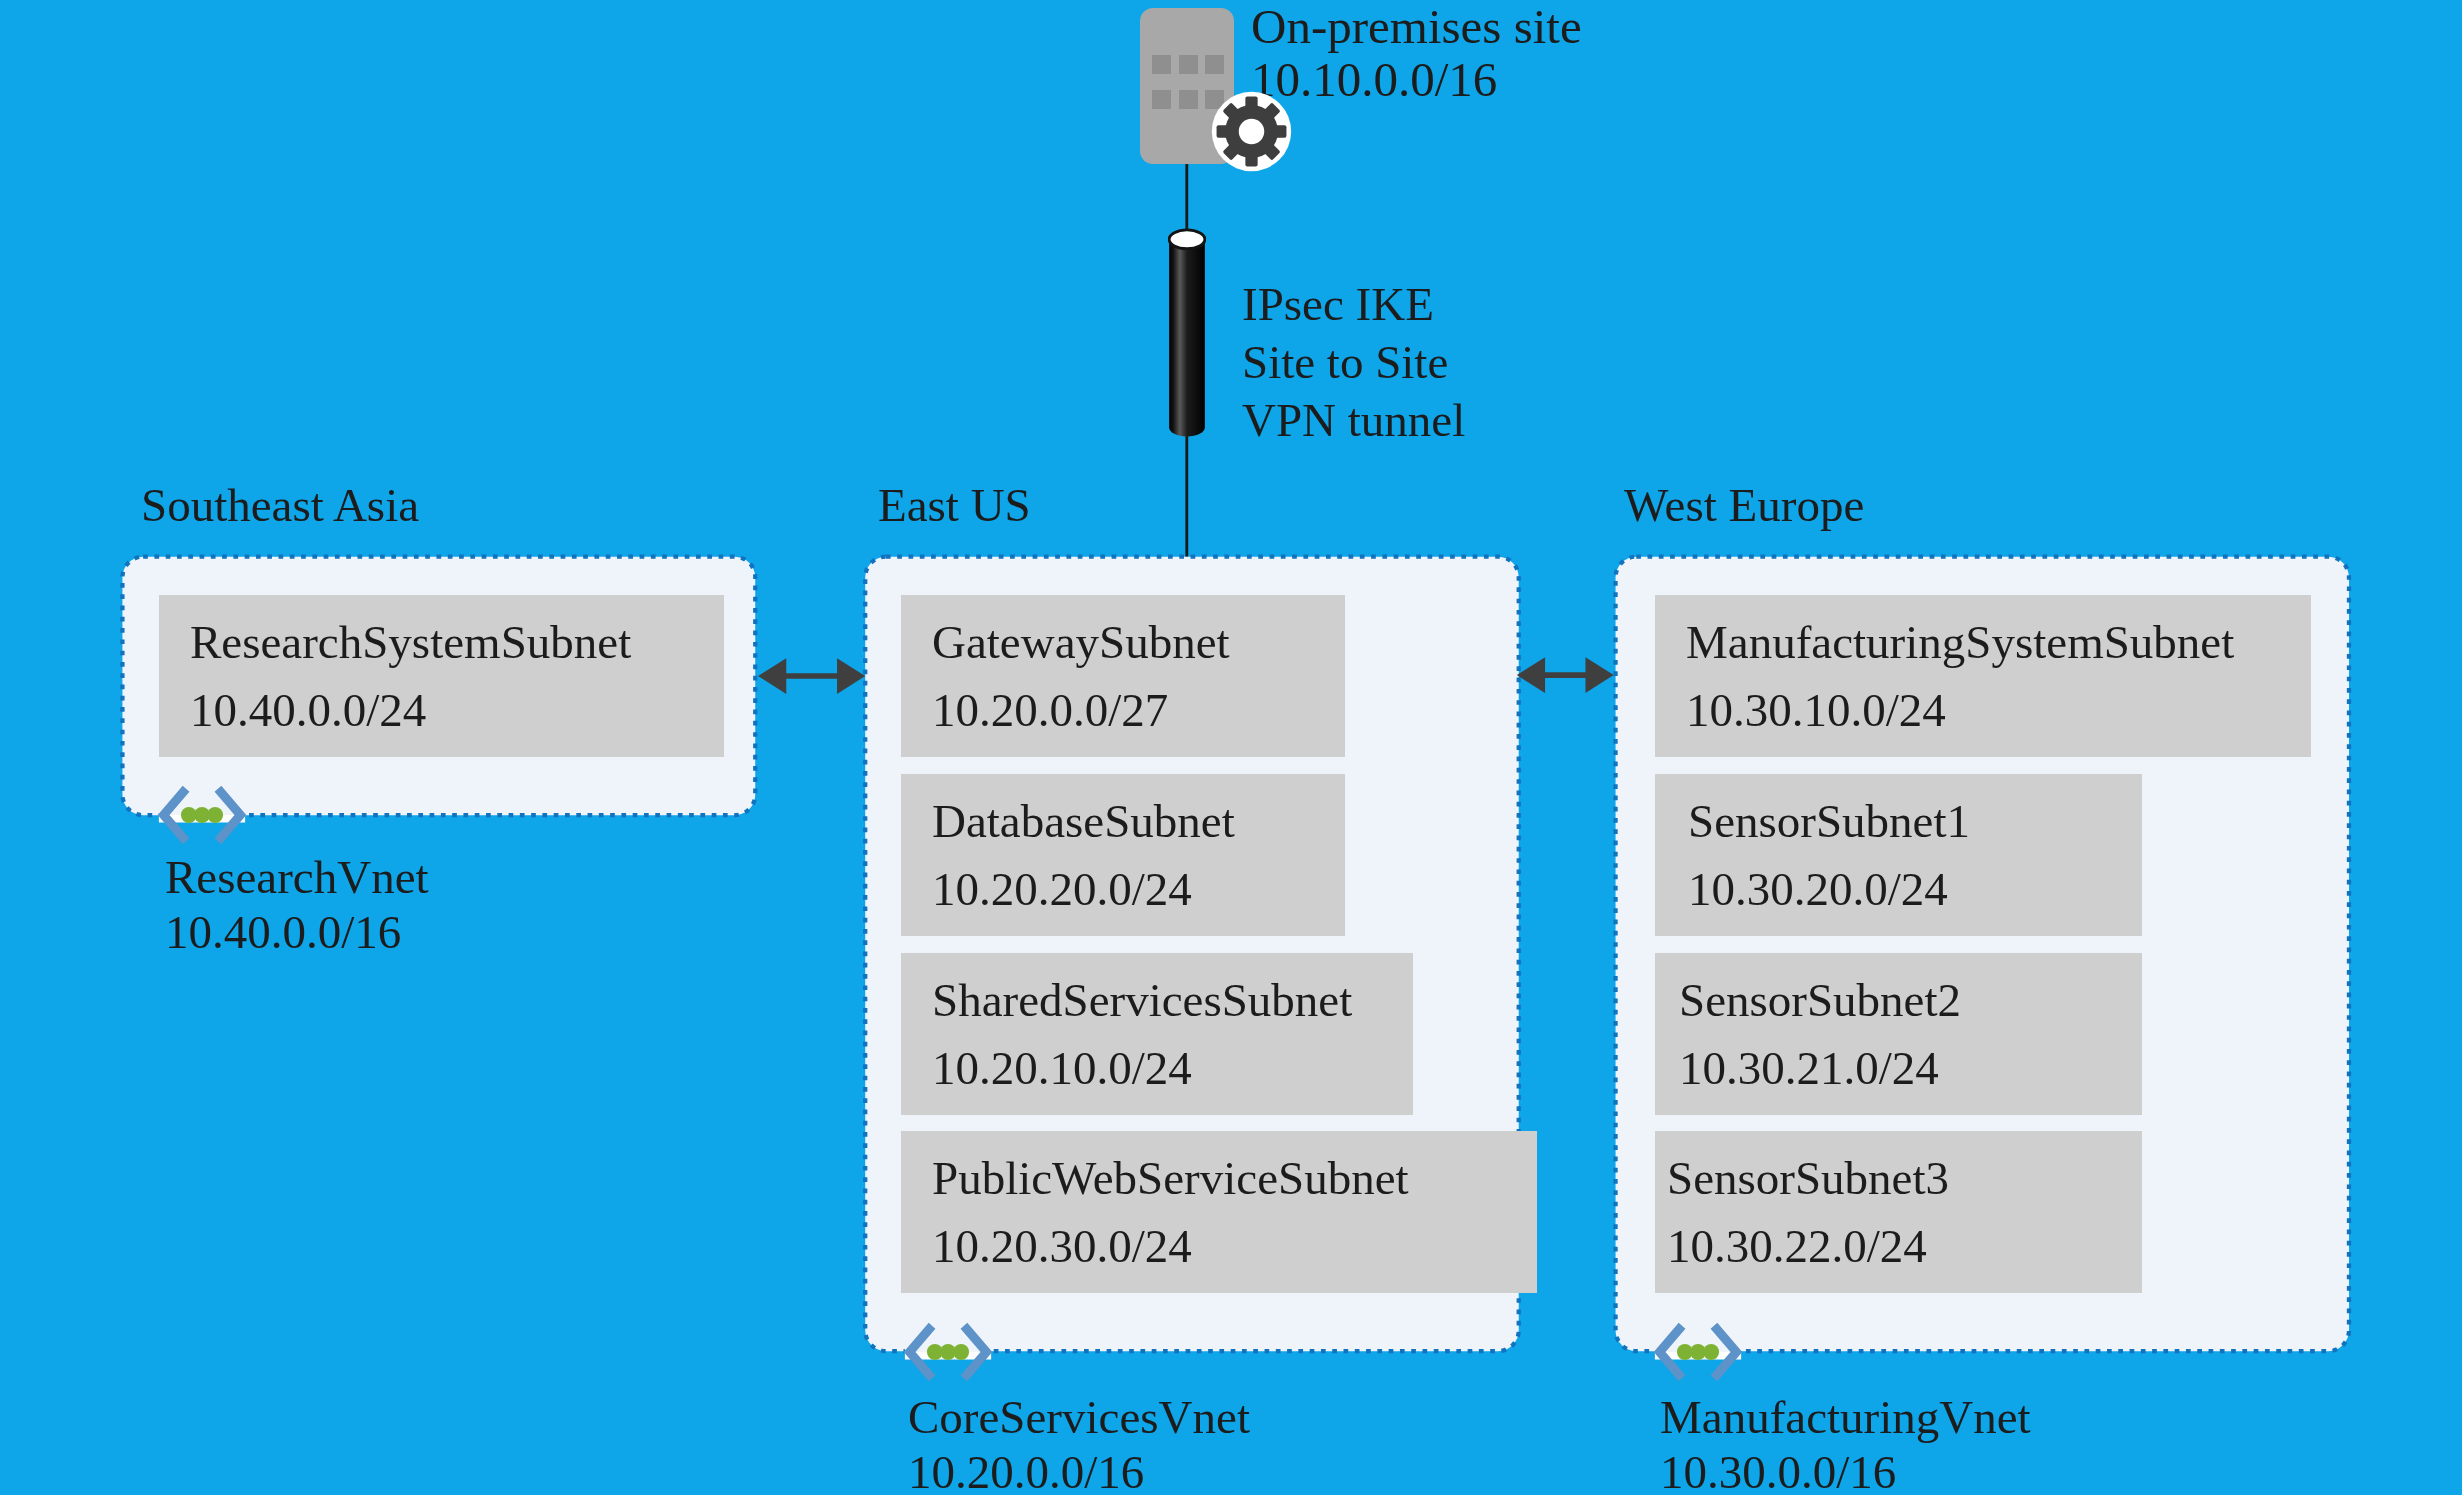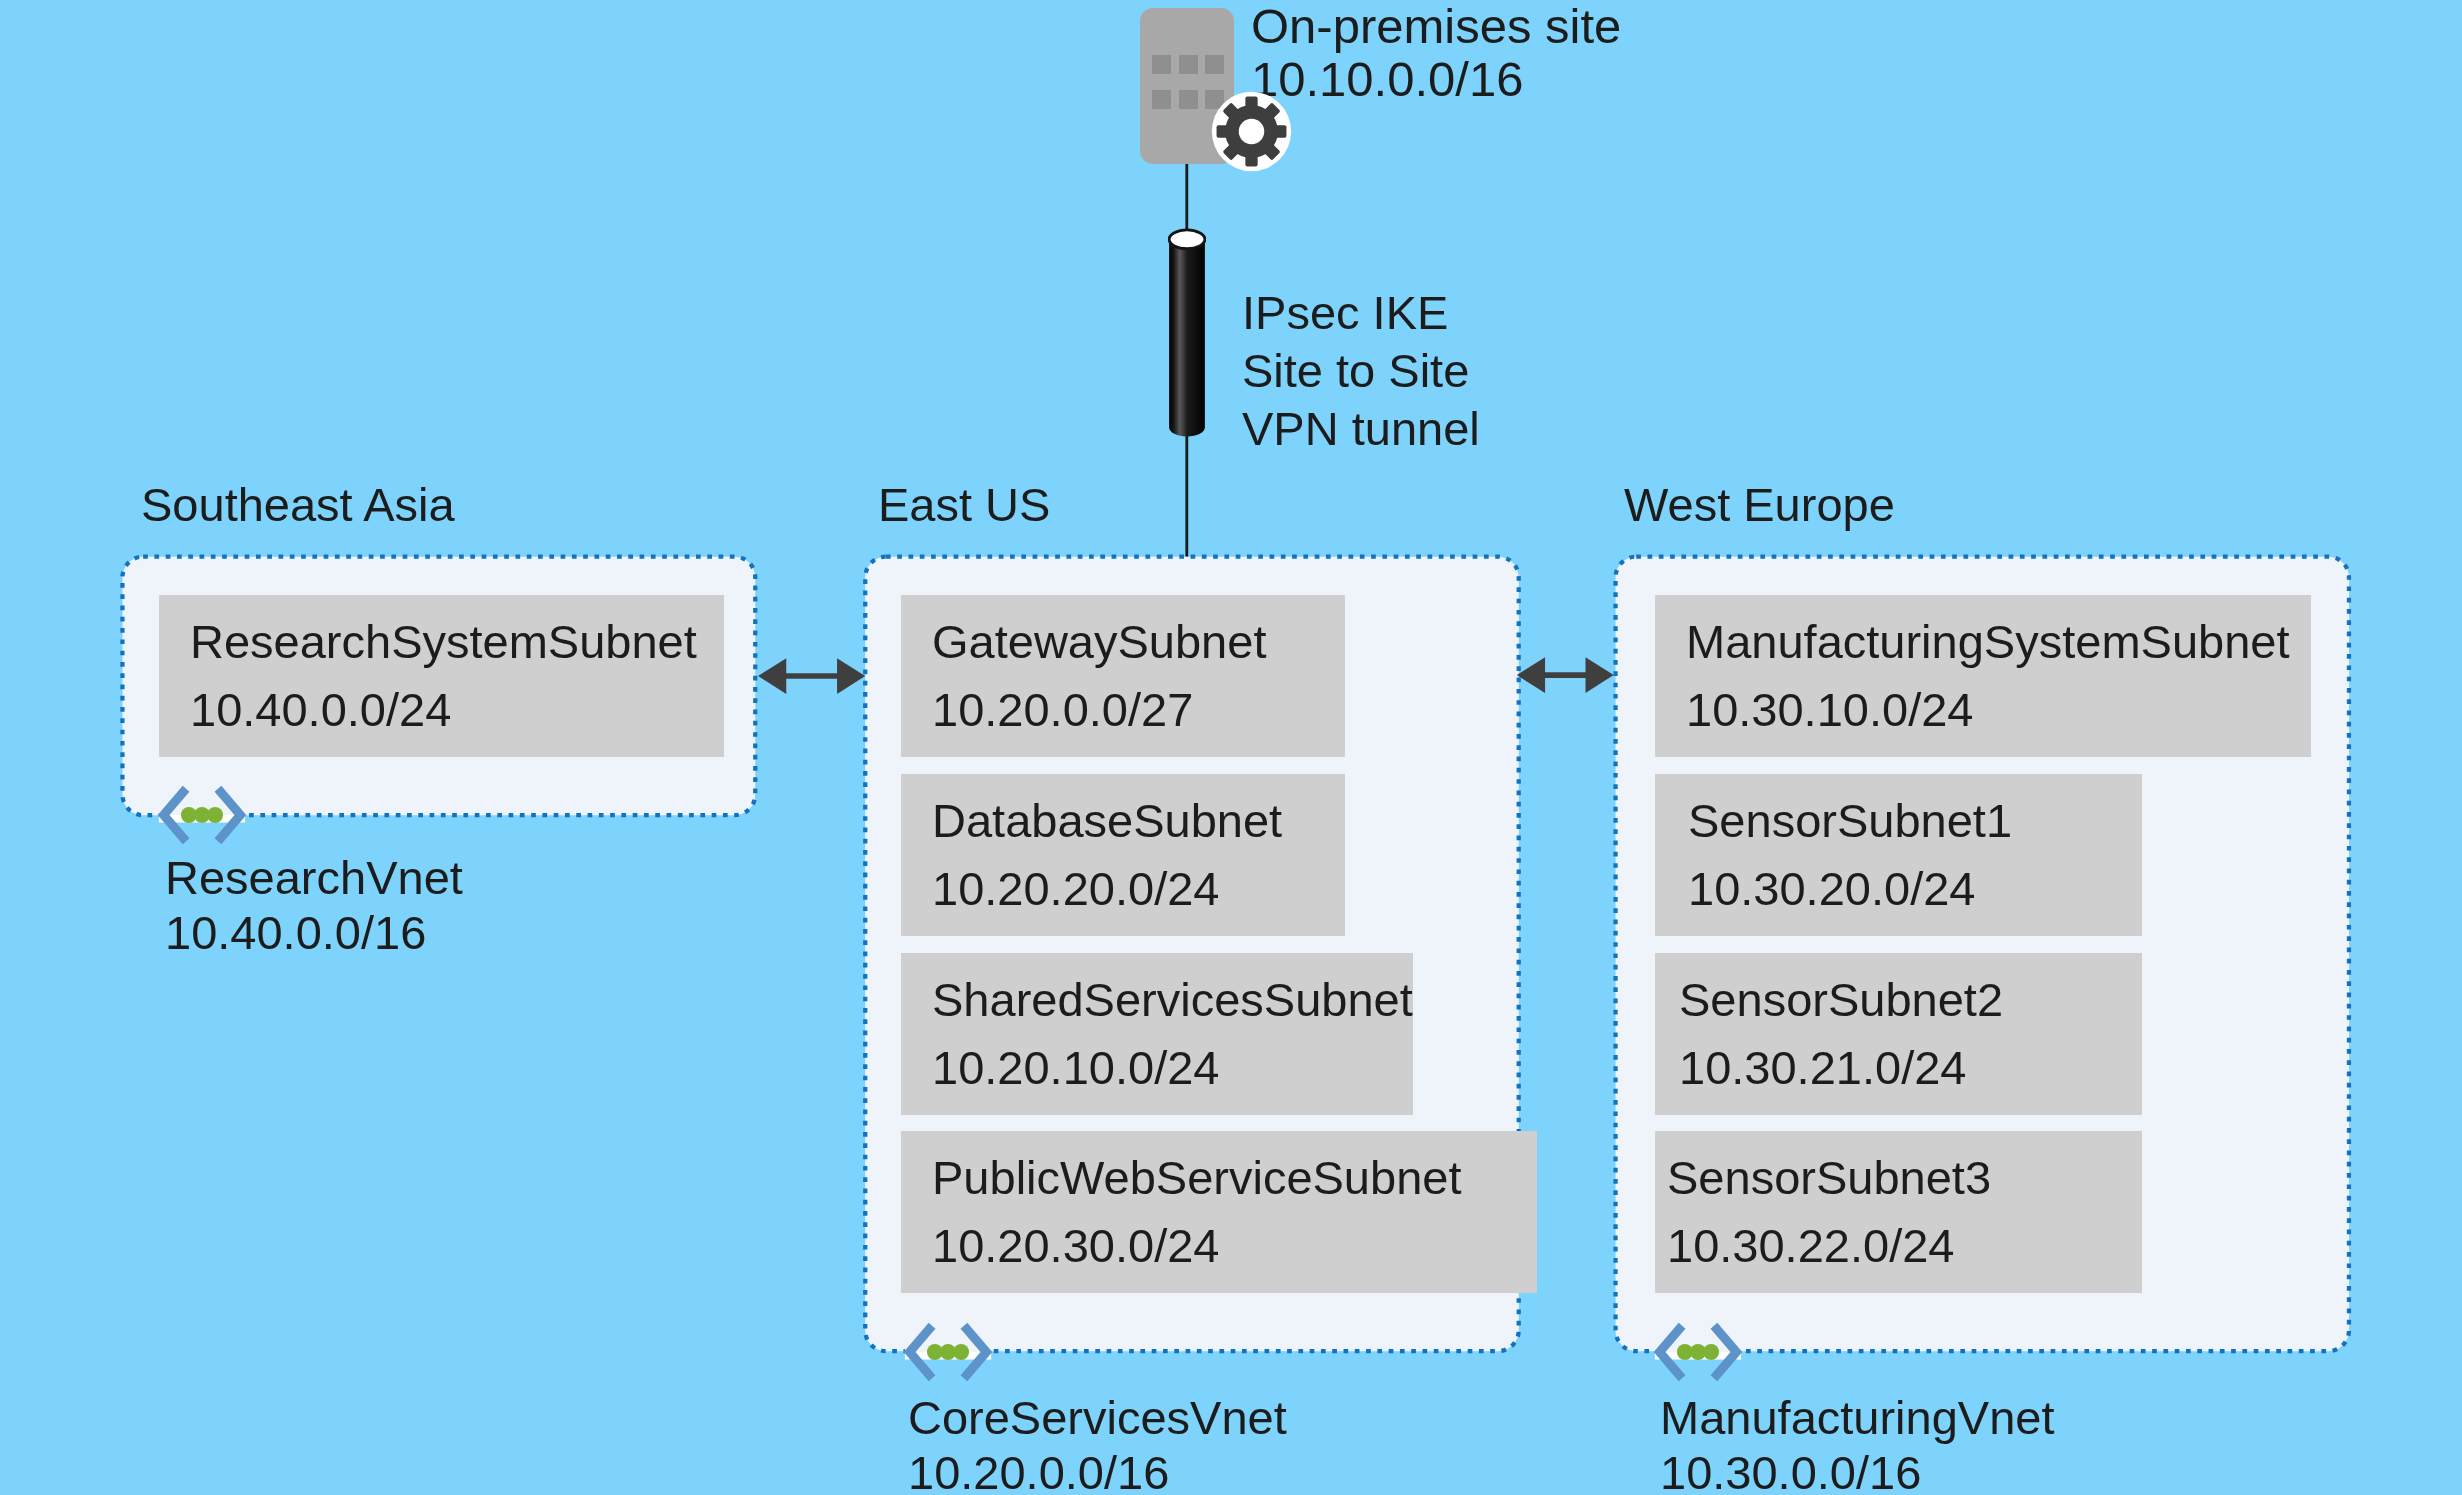--- a/index.html
+++ b/index.html
@@ -1,35 +1,35 @@
 <!DOCTYPE html>
 <html style="--dot-blue: #1272BE; --region-fill: #EFF4FA; --subnet-gray: #CFCFCF; --text-dark: #1C1C1C; --arrow-dark: #3F3F3F; --building-gray: #A8A8A8; --building-window-gray: #8F8F8F; --gear-dark: #3E3E3E; --vnet-bracket-blue: #5D93C8; --vnet-dot-green: #7EB234; --tunnel-black: #141414;font-size:15px"><head>
 <meta charset="utf-8">
 <style>
   html,body{margin:0;padding:0;background:#ffffff;}
   .canvas{
-    position:relative;width:2462px;height:1495px;background:#7dd3fc;
-    font-family:Liberation Sans, sans-serif;color:var(--text-dark,#1c1c1c);
+    position:relative;width:2462px;height:1495px;background:#0ea5e9;
+    font-family:Liberation Serif, serif;color:var(--text-dark,#1c1c1c);
     overflow:hidden;
   }
   .abs{position:absolute;}
   .layer-svg{left:0;top:0;z-index:0;}
   .region-rect{fill:var(--region-fill,#eff4fa);stroke:var(--dot-blue,#1272be);stroke-width:4.5;stroke-dasharray:5 7;}
   .connector{stroke:#1a1a1a;stroke-width:3;}
   .arrow-line{stroke:var(--arrow-dark,#3f3f3f);stroke-width:6;}
   .arrow-head{fill:var(--arrow-dark,#3f3f3f);}
   .region-label{font-size:47px;line-height:58px;white-space:nowrap;z-index:1;}
   .vnet-label{font-size:47px;line-height:55px;white-space:nowrap;z-index:1;}
   .subnet{
     background:var(--subnet-gray,#cfcfcf);z-index:1;box-sizing:border-box;height:162px;
     display:flex;flex-direction:column;justify-content:center;padding-left:31px;
     font-size:47px;line-height:68px;white-space:nowrap;
   }
   .onprem-label{font-size:49px;line-height:53px;white-space:nowrap;z-index:1;}
-  .vpn-label{font-size:47px;line-height:58px;white-space:nowrap;z-index:1;margin-top:9px;}
+  .vpn-label{font-size:47px;line-height:58px;white-space:nowrap;z-index:1;}
   .building{background:var(--building-gray,#a8a8a8);border-radius:13px;z-index:1;}
   .win{position:absolute;width:19px;height:19px;background:var(--building-window-gray,#8f8f8f);}
   .icon-svg{z-index:2;}
   .bracket{stroke:var(--vnet-bracket-blue,#5d93c8);stroke-width:9.5;fill:none;stroke-linejoin:miter;}
   .vdot{fill:var(--vnet-dot-green,#7eb234);}
   .gear-body{fill:var(--gear-dark,#3e3e3e);}
   .mask-top{fill:var(--region-fill,#eff4fa);}
 </style>
 </head>
 <body>

